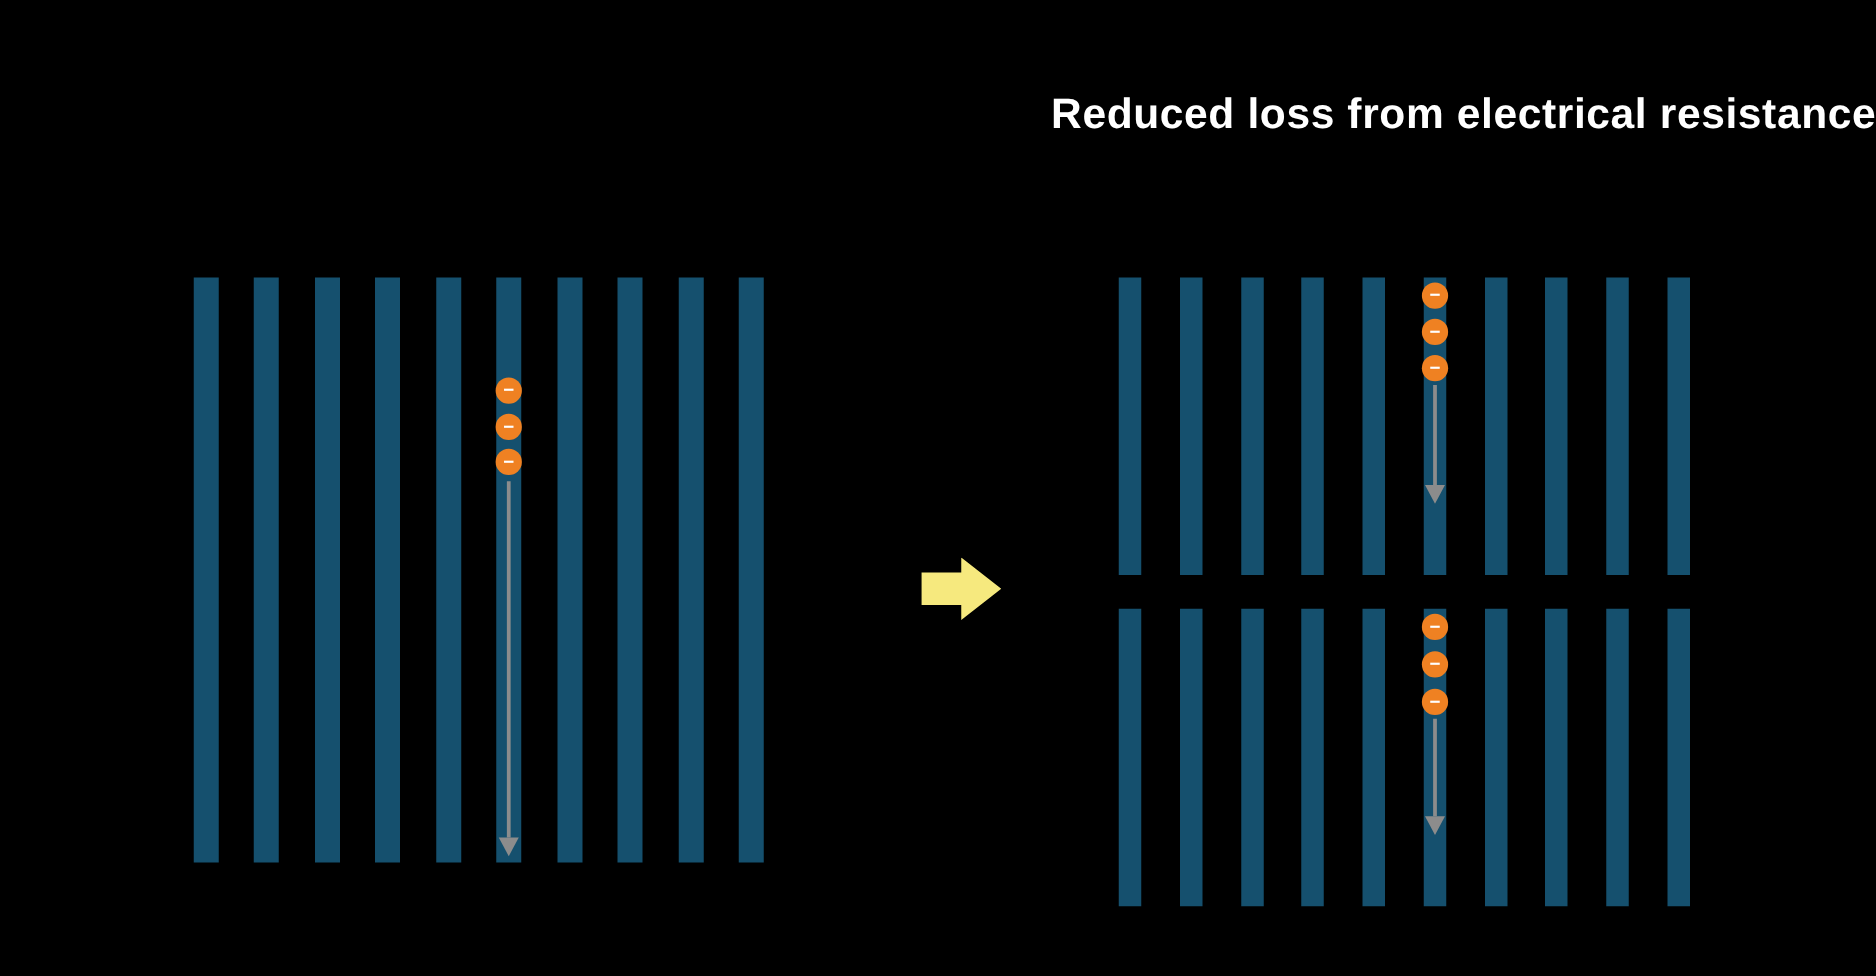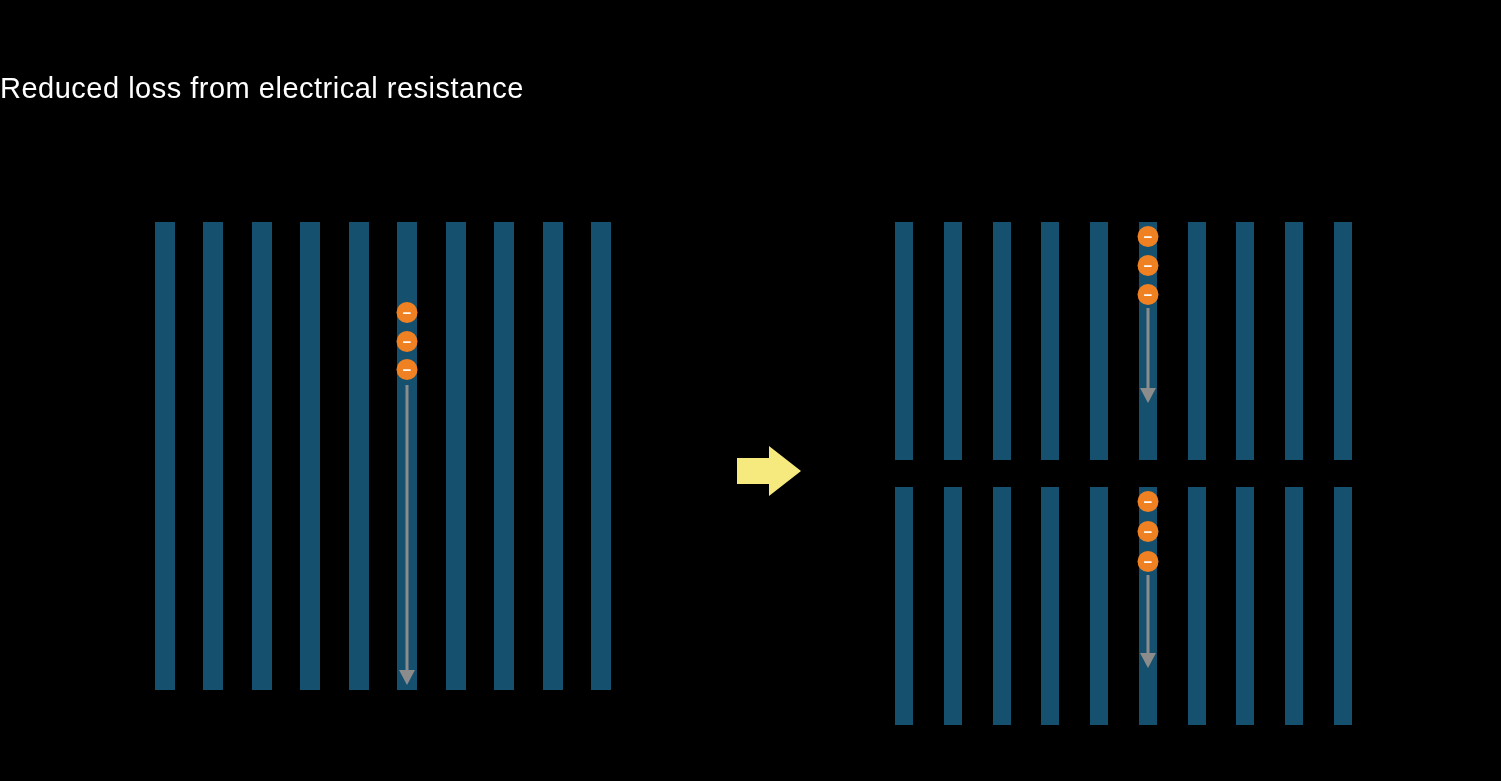--- a/index.html
+++ b/index.html
@@ -2,22 +2,22 @@
 <html style="--bg: #000000; --title: #ffffff; --bar: #15506e; --electron: #ef8122; --flow: #8c8c8c; --transform: #f6e97e;"><head>
 <meta charset="utf-8">
 <style>
   html,body{margin:0;padding:0;background:#000;}
   .canvas{
     position:relative;width:1501px;height:781px;overflow:hidden;
     background:var(--bg,#000);
     font-family:"Liberation Sans",sans-serif;
   }
   .title{
-    position:absolute;top:72px;left:0;width:100%;text-align:left;
-    color:var(--title,#fff);font-size:29px;font-weight:400;letter-spacing:0.5px;
+    position:absolute;top:72px;left:0;width:100%;text-align:right;
+    color:var(--title,#fff);font-size:34px;font-weight:700;letter-spacing:0.5px;
   }
   .panel{position:absolute;}
   .bars{position:absolute;left:0;top:0;right:0;bottom:0;display:flex;justify-content:space-between;}
   .bar{height:100%;background:var(--bar,#15506e);}
   #left-panel .bar{width:20px;}
   .right-panel .bar{width:18px;}
 
   .electron-col{position:absolute;top:0;bottom:0;width:0;}
   .electrons{position:absolute;left:0;top:0;}
   .electron{

